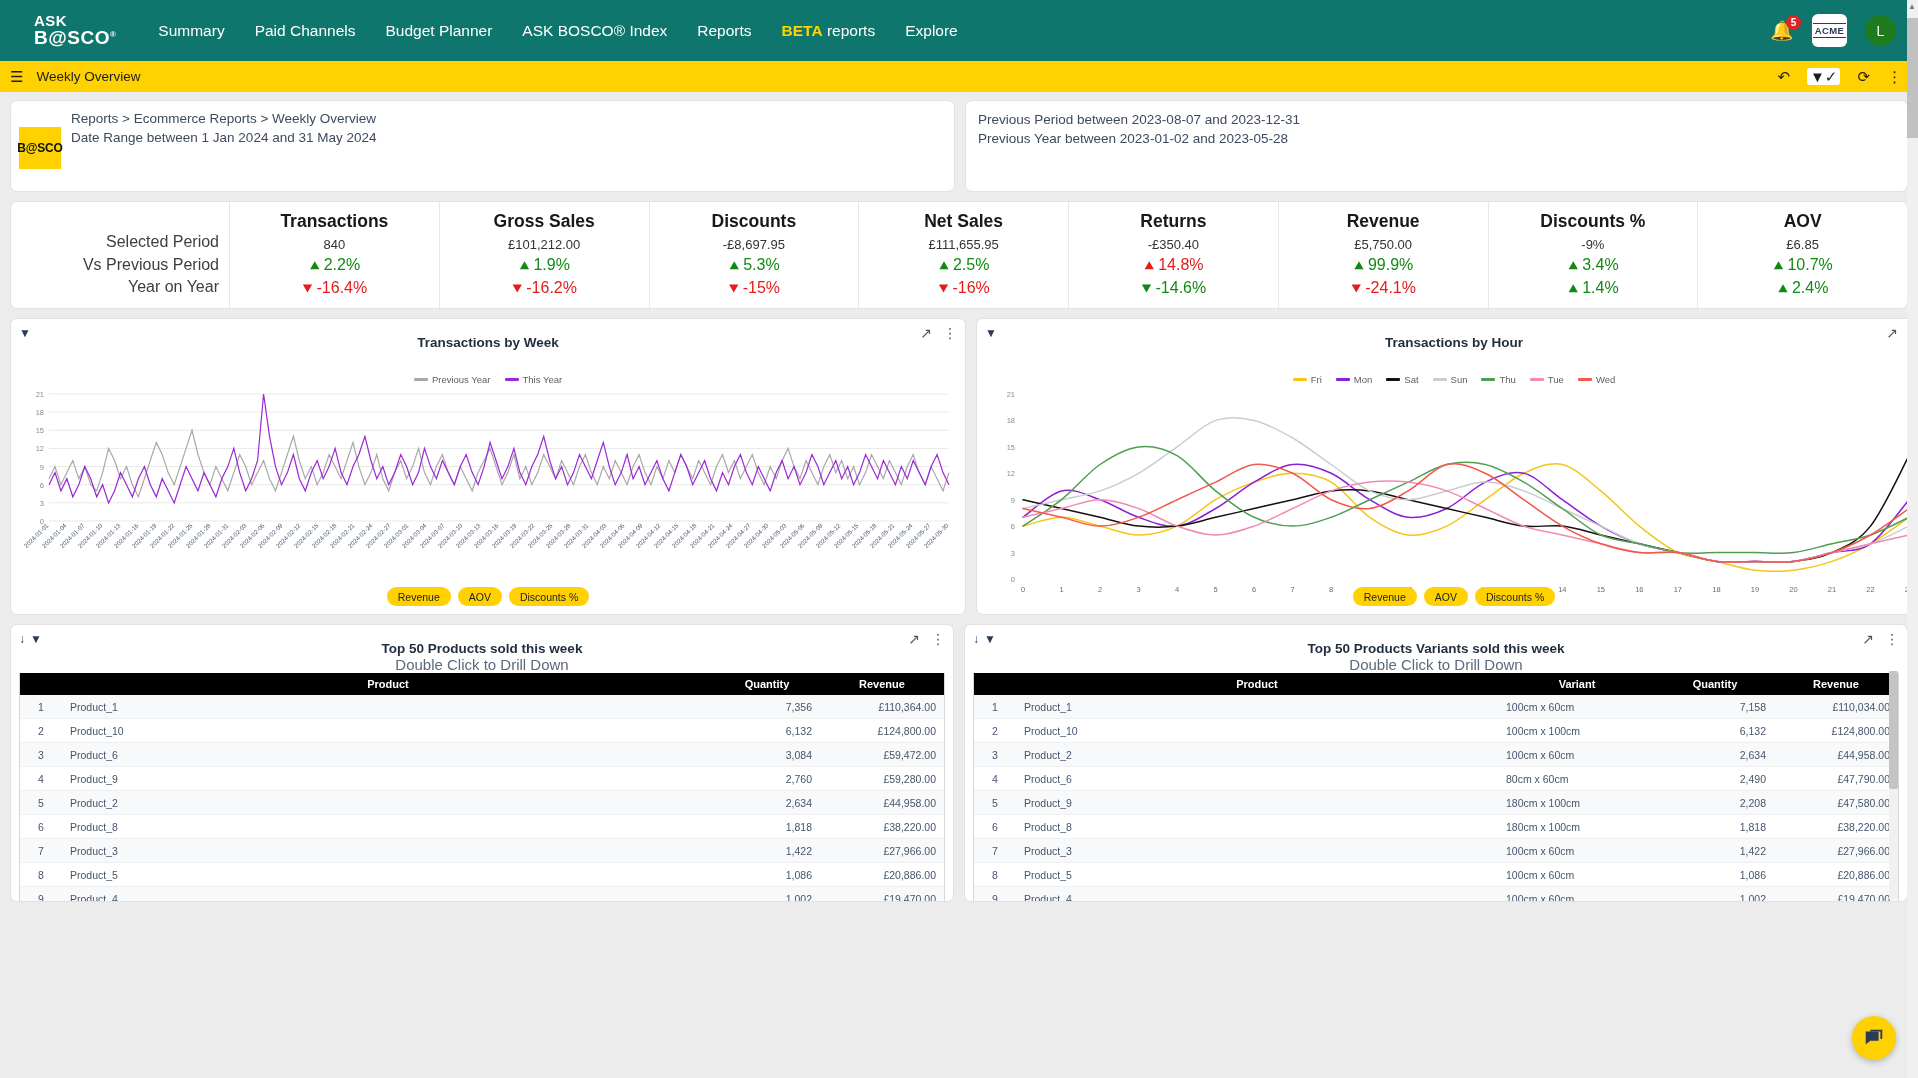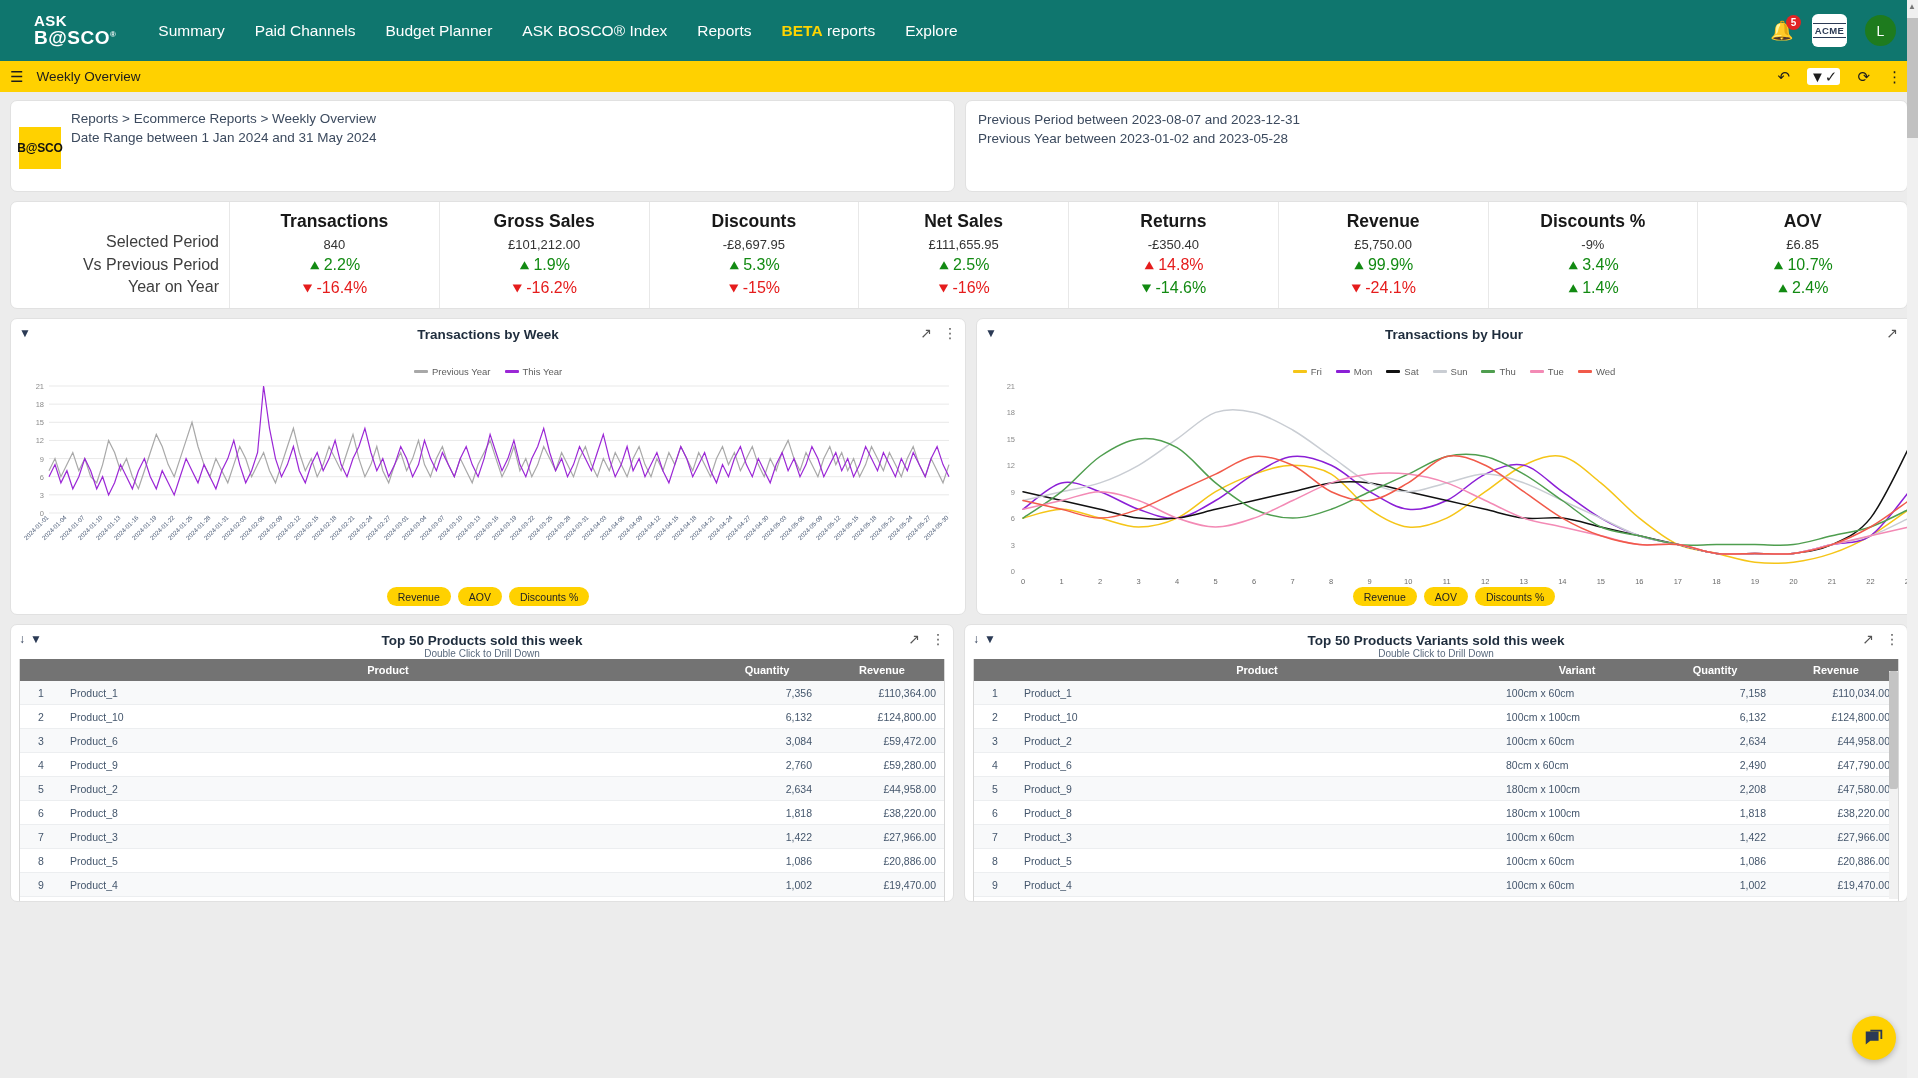--- a/index.html
+++ b/index.html
@@ -148,40 +148,40 @@
   .kpi-delta { font-size: 16px; line-height: 1.42; display: flex; align-items: center; gap: 3px; }
   .up { color: #128a12; }
   .down { color: #e51c1c; }
   .arrow { font-size: 15px; line-height: 1; font-weight: bold; }
 
   
   .chart-row { display: flex; gap: 10px; padding: 9px 10px 0 10px; }
   .chart-card { flex: 1 1 0; height: 297px; position: relative; }
   .card-tools-l { position: absolute; left: 8px; top: 7px; display: flex; gap: 5px; font-size: 12px; color: #2b3a55; }
   .card-tools-r { position: absolute; right: 8px; top: 6px; display: flex; gap: 11px; font-size: 14px; color: #555; }
-  .card-title { text-align: center; font-size: 13.5px; font-weight: bold; color: #1f2d3d; padding-top: 8px; }
-  .card-sub { text-align: center; font-size: 10px; color: #5a6a7d; }
+  .card-title { text-align: center; font-size: 13.5px; font-weight: bold; color: #1f2d3d; padding-top: 16px; }
+  .card-sub { text-align: center; font-size: 15px; color: #5a6a7d; }
   .legend { display: flex; justify-content: center; gap: 14px; margin-top: 24px; }
   .legend .li { display: flex; align-items: center; gap: 4px; font-size: 9.5px; color: #5e5e5e; }
   .swatch { width: 14px; height: 2.5px; display: inline-block; border-radius: 1px; }
   .plot { position: relative; margin: 3px 8px 0 8px; }
   .pillrow { position: absolute; bottom: 8px; left: 0; right: 0; display: flex; justify-content: center; gap: 7px; }
   .pill {
     background: #ffd100; color: #222;
     border-radius: 11px; font-size: 10.5px;
     padding: 3.5px 11px; cursor: pointer;
     white-space: nowrap;
   }
 
   
   .table-row { display: flex; gap: 10px; padding: 9px 10px 0 10px; }
   .table-card { flex: 1 1 0; height: 278px; overflow: hidden; position: relative; }
   table { width: 100%; border-collapse: collapse; table-layout: fixed; }
   thead th {
-    background: #737373; color: #fff;
+    background: #000000; color: #fff;
     font-size: 11px; font-weight: bold;
     padding: 5px 8px; text-align: center;
   }
   tbody td {
     font-size: 10.5px; color: #44566c;
     padding: 5.5px 8px;
     border-bottom: 1px solid #eceef0;
     white-space: nowrap; overflow: hidden;
   }
   tbody tr:nth-child(odd) { background: #f8f9fa; }

